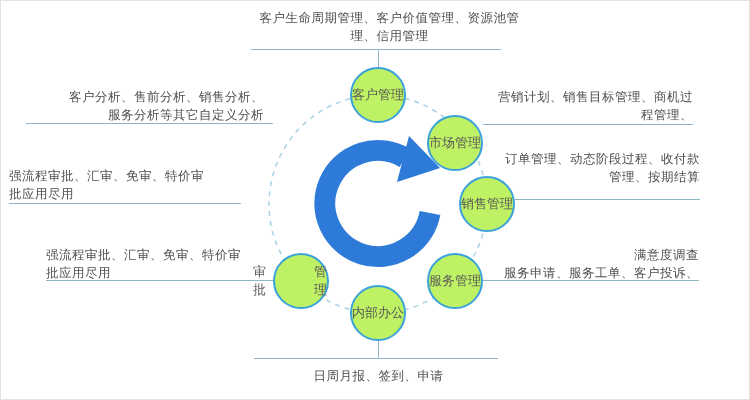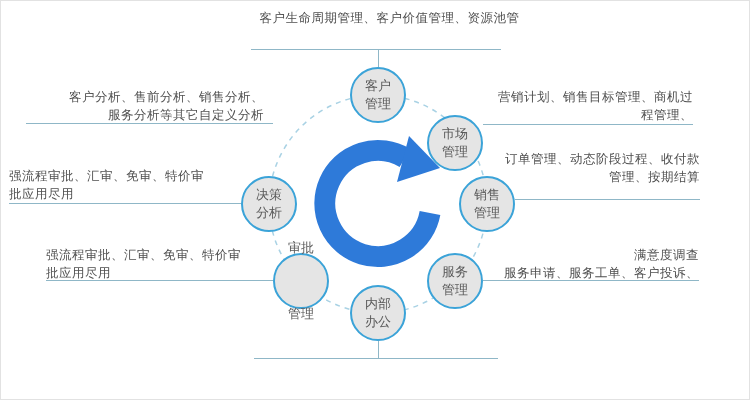--- a/index.html
+++ b/index.html
@@ -22,26 +22,26 @@
   .annotation .l{display:block;}
   .conn{
     position:absolute;
     background:#8fb7c7;
   }
   .node{
     position:absolute;
     width:56px;height:56px;
     border:2px solid #3ba3d8;
     border-radius:50%;
-    background:#e5e5e5;
+    background:#bef264;
     box-sizing:border-box;
     display:flex;
-    flex-direction:column;
+    flex-direction:row;
     align-items:center;
-    justify-content:center;
+    justify-content:flex-end;
     font-size:13px;
     line-height:1.35;
     color:#595959;
     z-index:3;
   }
   .ringsvg{position:absolute;left:0;top:0;z-index:1;}
   .arrowsvg{position:absolute;left:0;top:0;z-index:2;}
 </style>
 </head>
 <body>
@@ -85,39 +85,39 @@
     <span>管理</span>
   </div>
   <div class="node" style="left:349px;top:284px;">
     <span>内部</span>
     <span>办公</span>
   </div>
   <div class="node" style="left:272px;top:252px;gap:48px;">
     <span>审批</span>
     <span>管理</span>
   </div>
-  <div class="node" style="left:240px;top:175px;">
-    <span>决策</span>
-    <span>分析</span>
-  </div>
 
   <div class="annotation" style="left:256px;top:8px;width:265px;text-align:center;">
     <span class="l">客户生命周期管理、客户价值管理、资源池管</span>
+    <span class="l">理、信用管理</span>
   </div>
   <div class="annotation" style="left:48px;top:87px;width:215px;text-align:right;">
     <span class="l">客户分析、售前分析、销售分析、</span>
     <span class="l">服务分析等其它自定义分析</span>
   </div>
   <div class="annotation" style="left:8px;top:166px;width:215px;text-align:left;">
     <span class="l">强流程审批、汇审、免审、特价审</span>
     <span class="l">批应用尽用</span>
   </div>
   <div class="annotation" style="left:45px;top:245px;width:215px;text-align:left;">
     <span class="l">强流程审批、汇审、免审、特价审</span>
     <span class="l">批应用尽用</span>
+  </div>
+  <div class="annotation" style="left:250px;top:366px;width:255px;text-align:center;">
+    <span class="l">日周月报、签到、申请</span>
   </div>
   <div class="annotation" style="left:483px;top:245px;width:215px;text-align:right;">
     <span class="l">满意度调查</span>
     <span class="l">服务申请、服务工单、客户投诉、</span>
   </div>
   <div class="annotation" style="left:484px;top:149px;width:215px;text-align:right;">
     <span class="l">订单管理、动态阶段过程、收付款</span>
     <span class="l">管理、按期结算</span>
   </div>
   <div class="annotation" style="left:477px;top:87px;width:215px;text-align:right;">

